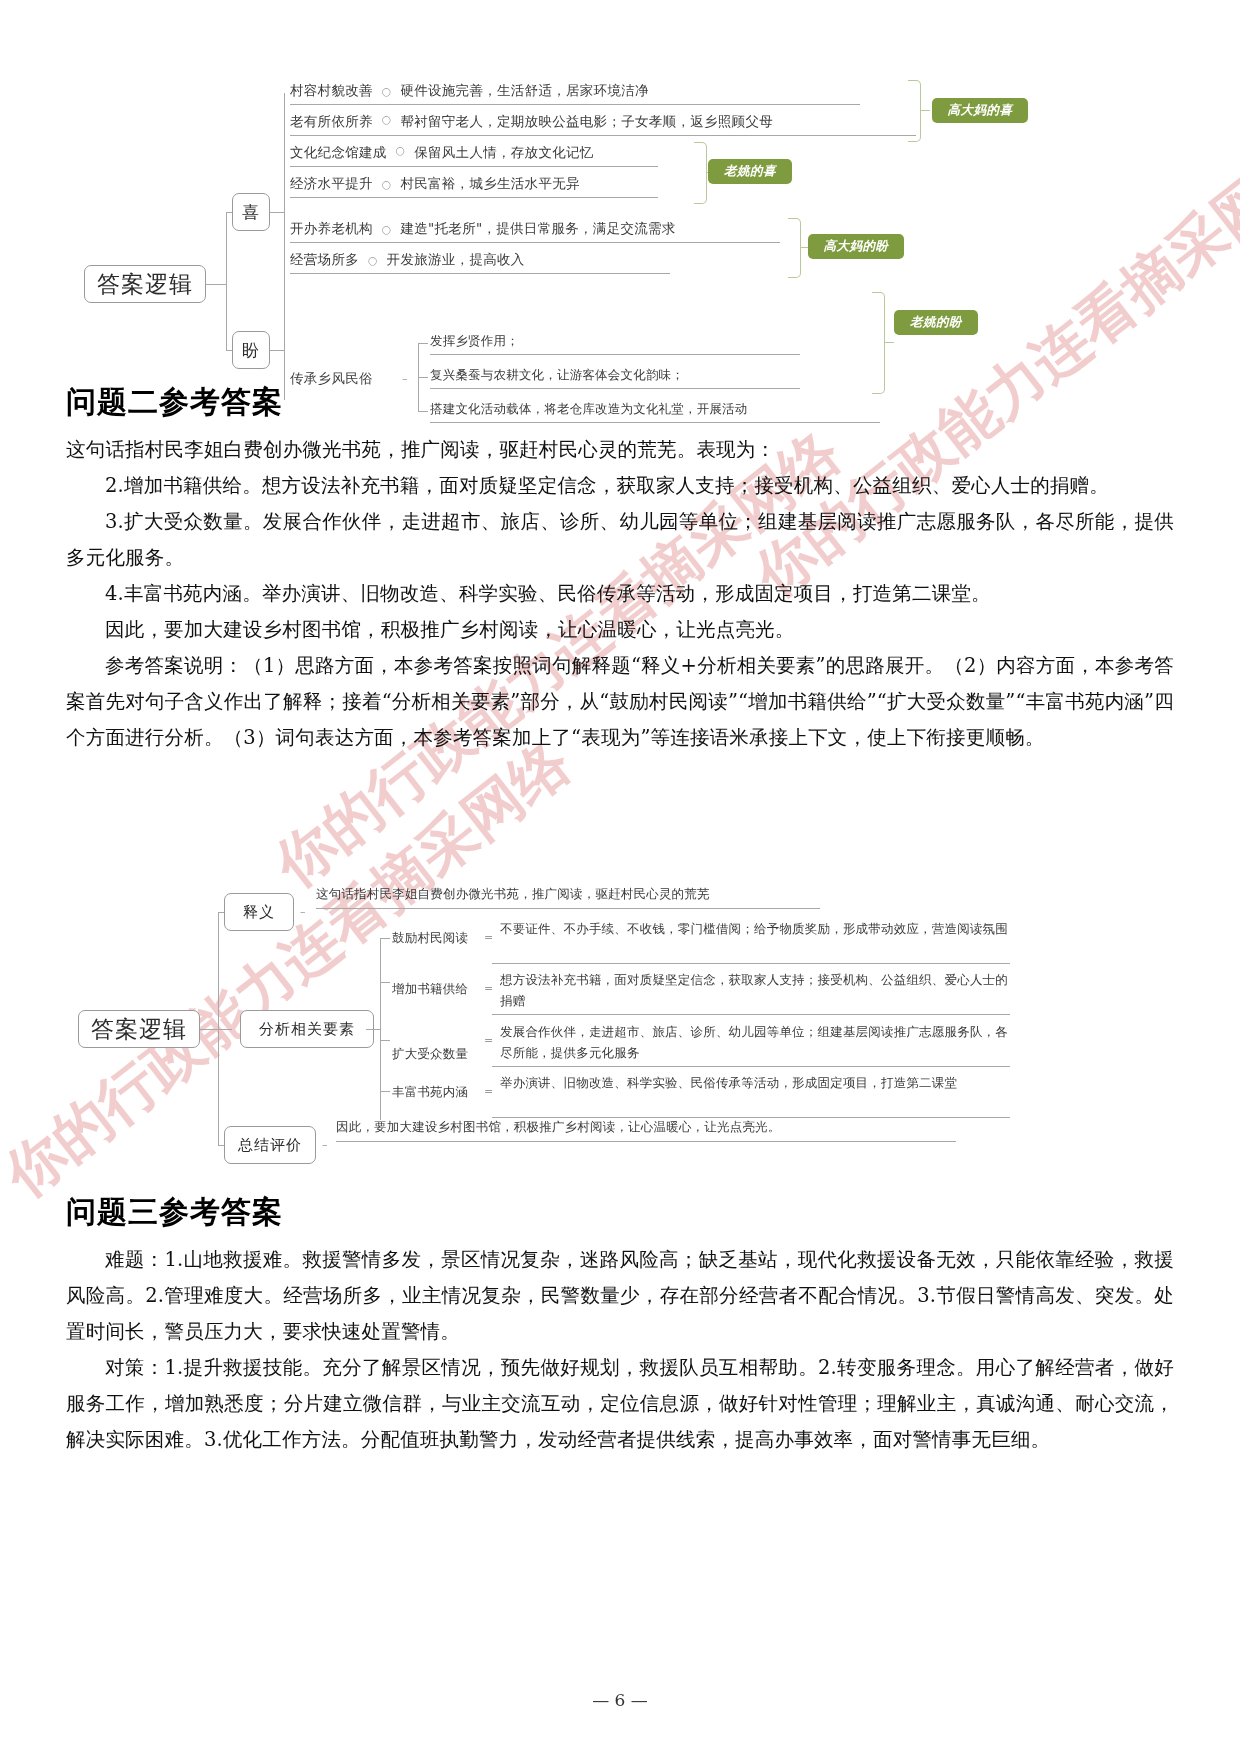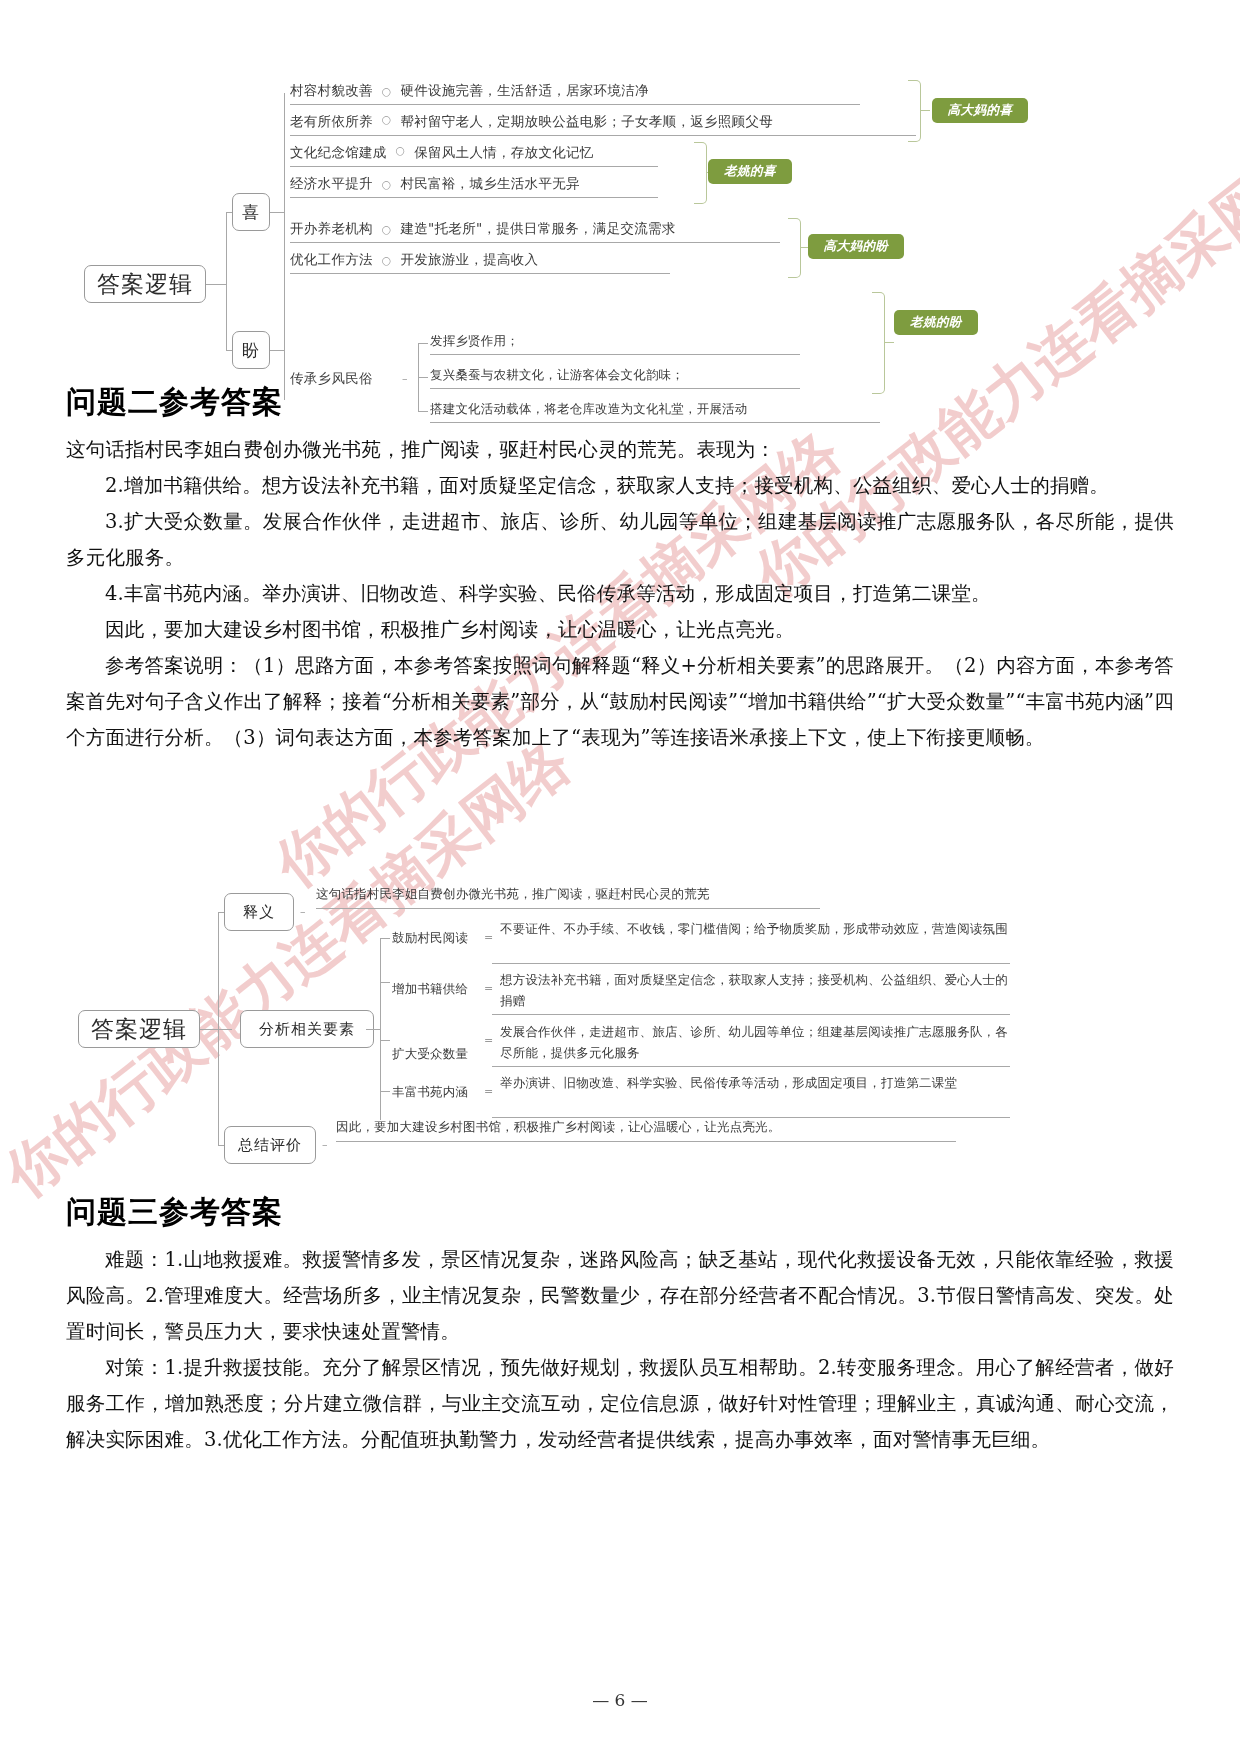--- a/index.html
+++ b/index.html
@@ -131,21 +131,21 @@
     <div class="vline" style="left:284px;top:290px;height:50px;"></div>
 
     <div style="position:absolute;left:290px;top:160px;display:flex;align-items:center;gap:9px;">
       <span class="leaf">开办养老机构</span>
       <span class="dot">○</span>
       <span class="leaf">建造"托老所"，提供日常服务，满足交流需求</span>
     </div>
     <div class="hline" style="left:290px;top:182px;width:490px;"></div>
 
     <div style="position:absolute;left:290px;top:191px;display:flex;align-items:center;gap:9px;">
-      <span class="leaf">优化工作方法</span>
+      <span class="leaf">经营场所多</span>
       <span class="dot">○</span>
       <span class="leaf">开发旅游业，提高收入</span>
     </div>
     <div class="hline" style="left:290px;top:213px;width:380px;"></div>
 
     <div class="leaf" style="position:absolute;left:290px;top:310px;">
       <span>传承乡风民俗</span>
     </div>
     <div class="dot" style="position:absolute;left:402px;top:312px;">–</div>
     <div class="vline" style="left:418px;top:283px;height:68px;"></div>

